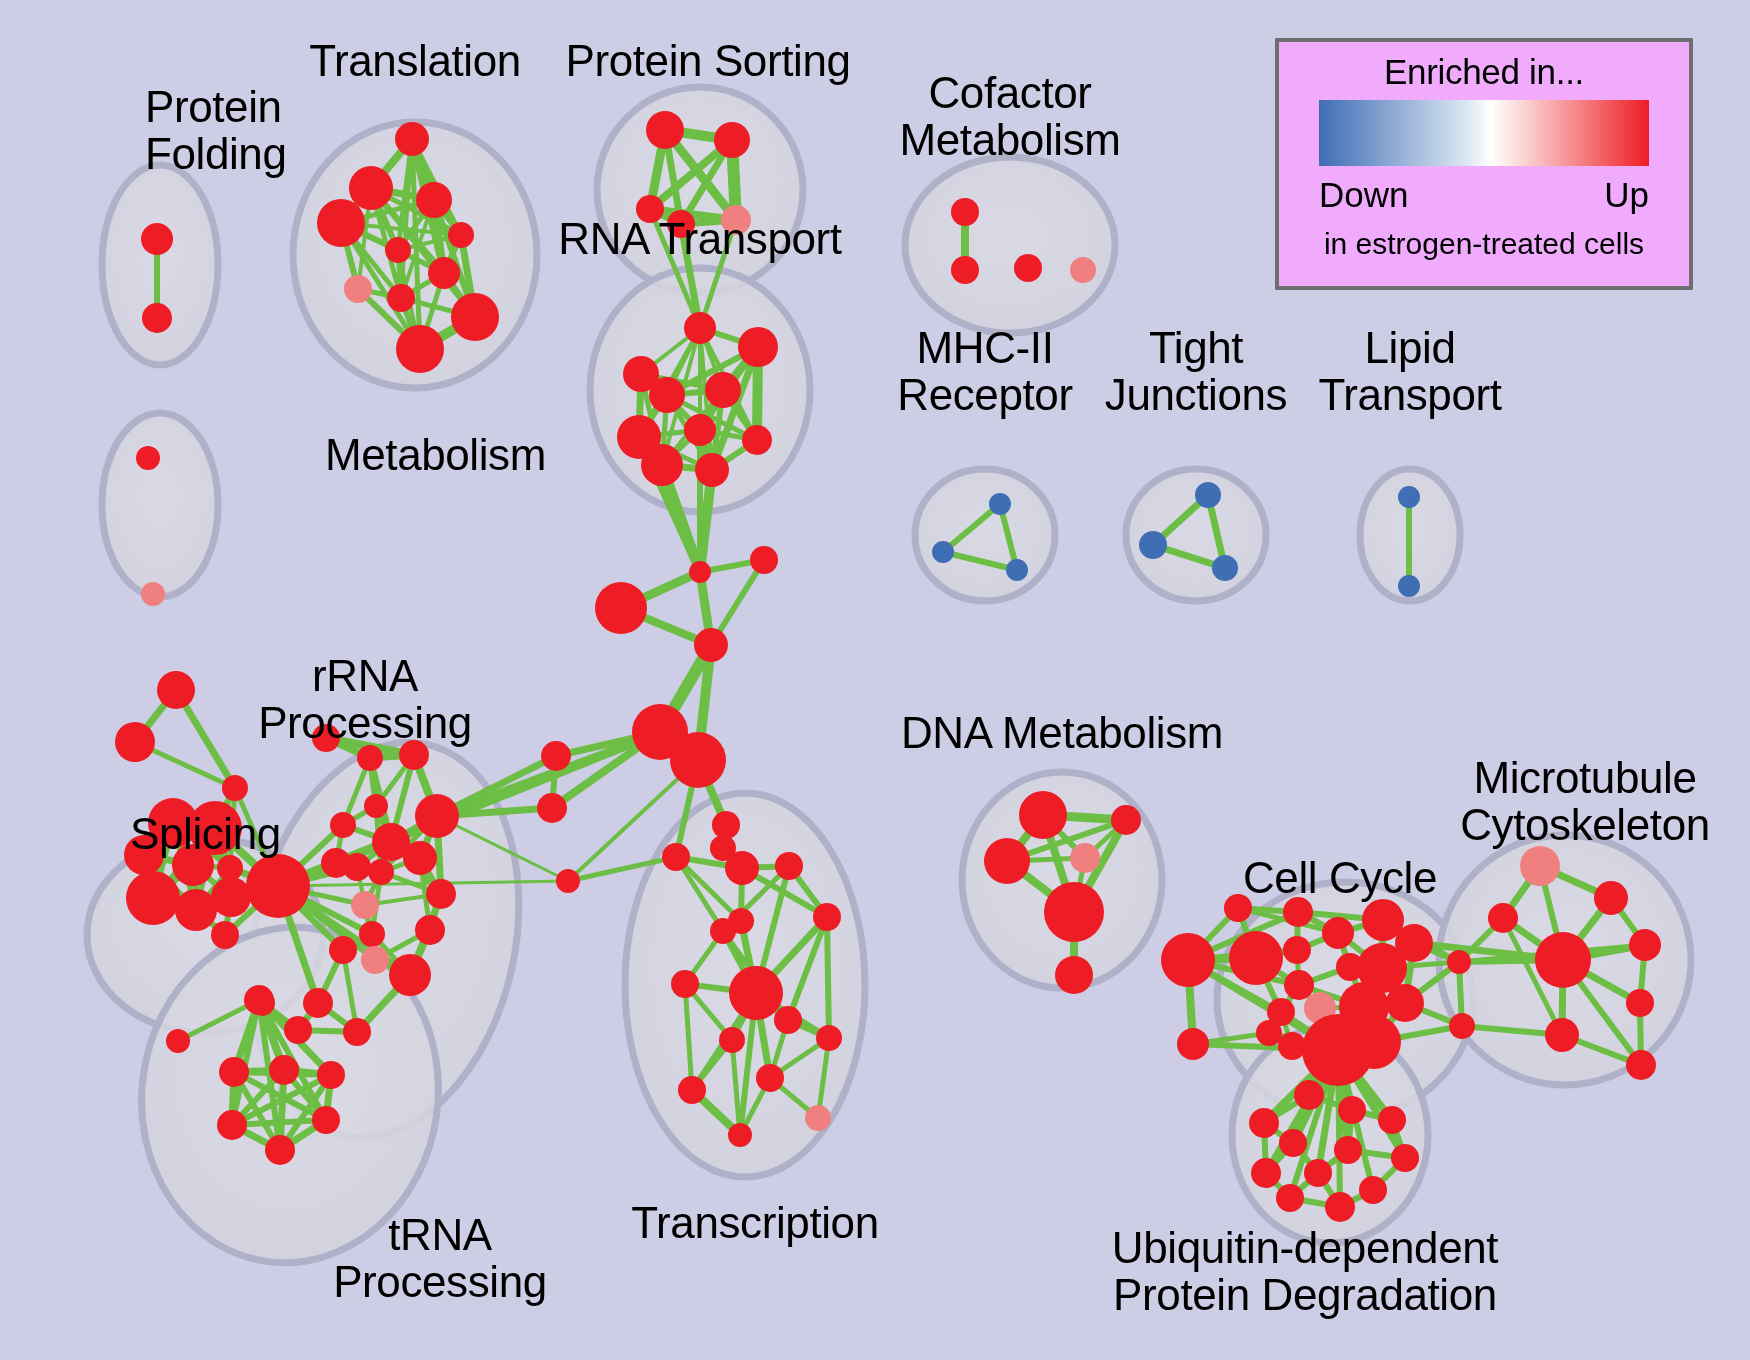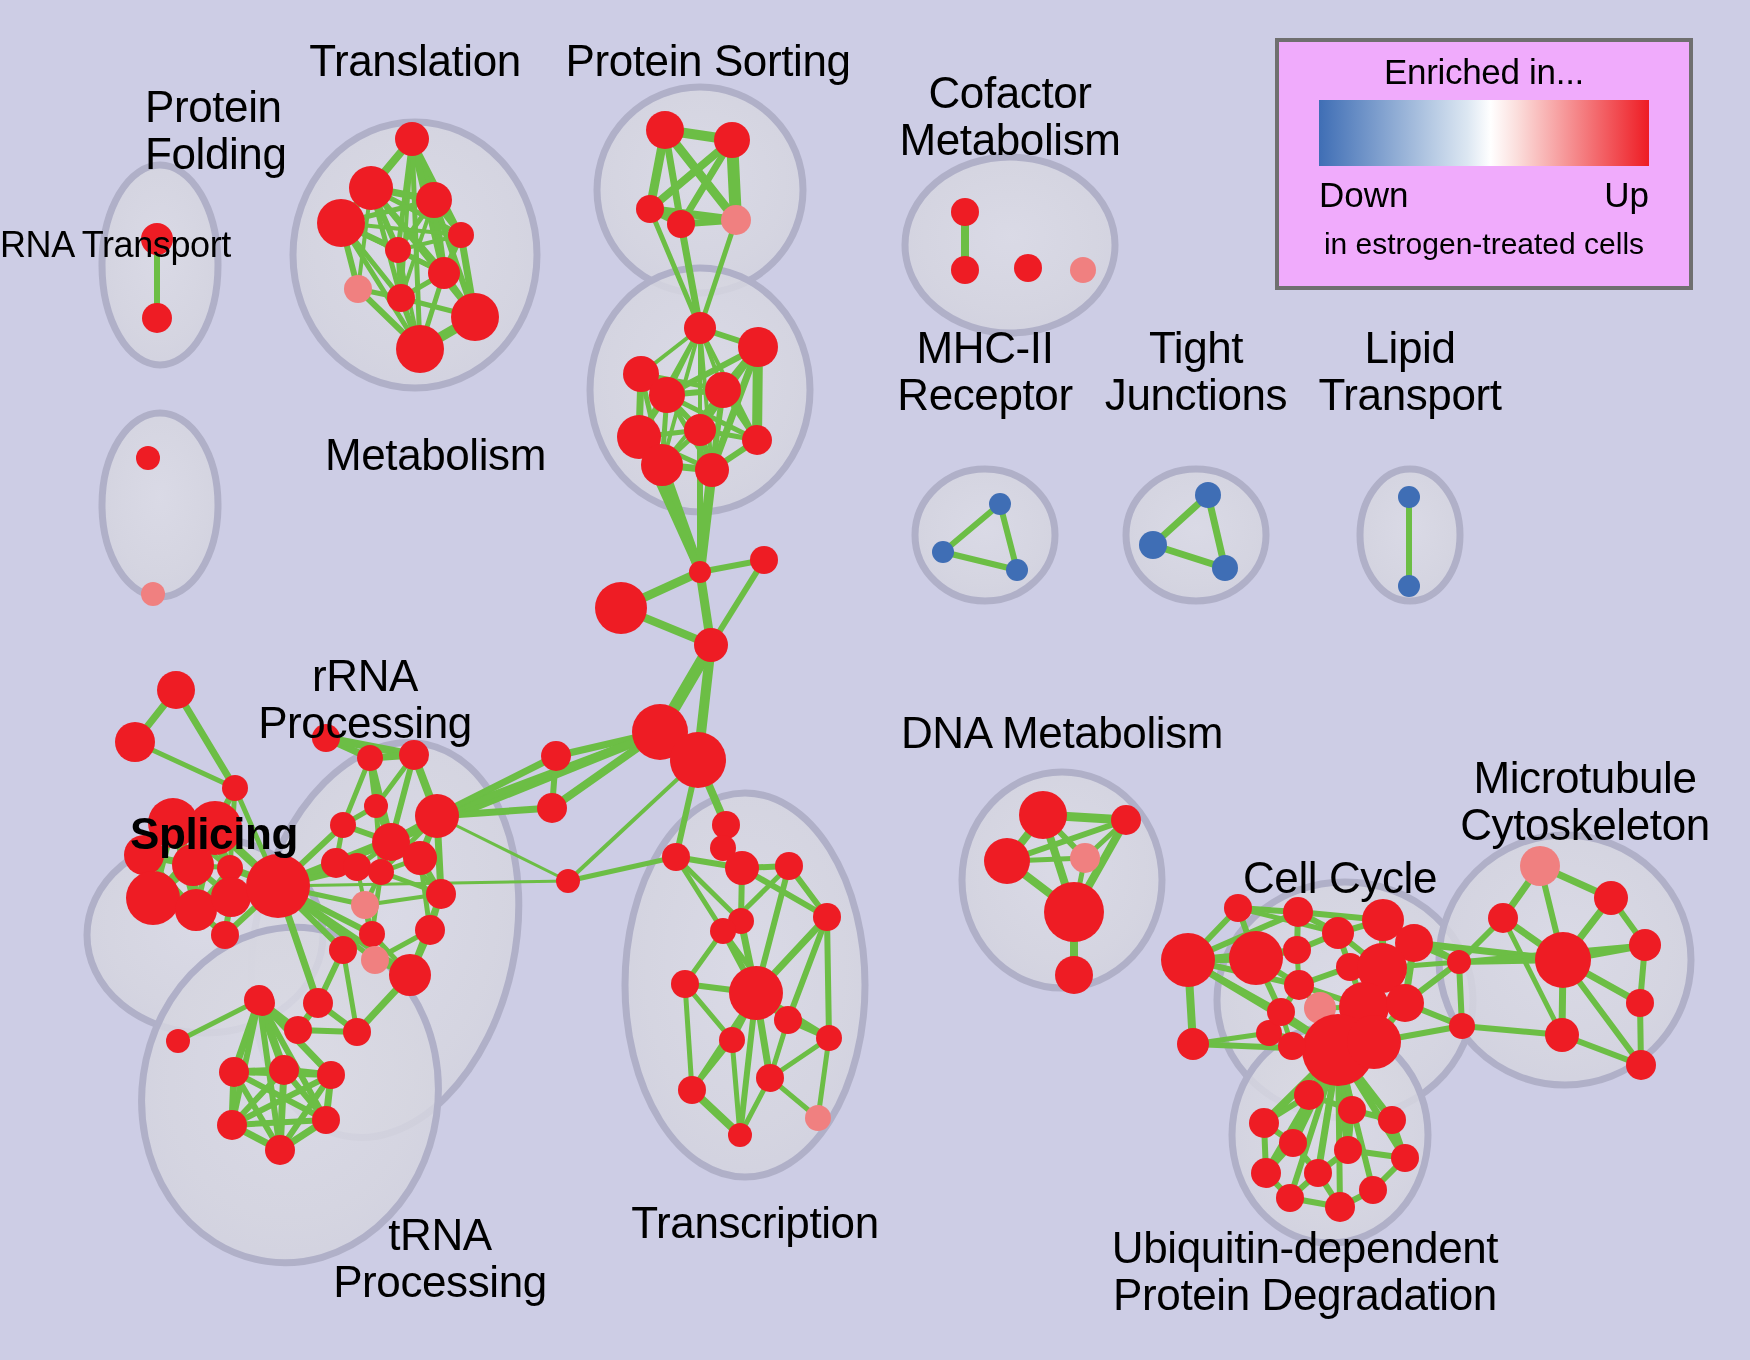--- a/index.html
+++ b/index.html
@@ -689,27 +689,27 @@
         <circle cx="1409" cy="497" r="11" fill="#3f6eb5"></circle>
         <circle cx="1409" cy="586" r="11" fill="#3f6eb5"></circle>
       </g>
   </svg>
 
   <div id="labels">
       <div class="cluster-label" style="font-size: 44px; top: 60px; text-align: left; left: 145px; margin-top: 24px;"><div>Protein</div><div>Folding</div></div>
       <div class="cluster-label" style="font-size: 44px; top: 38px; text-align: center; left: 0px; width: 830px;"><div>Translation</div></div>
       <div class="cluster-label" style="font-size: 44px; top: 38px; text-align: center; left: 0px; width: 1400px; padding-left: 8px;"><div>Protein Sorting</div></div>
       <div class="cluster-label" style="font-size: 44px; top: 70px; text-align: center; left: 0px; width: 2020px;"><div>Cofactor</div><div>Metabolism</div></div>
-      <div class="cluster-label" style="font-size: 36px; top: 226px; text-align: left; left: 0px; width: 1400px;"><div>RNA Transport</div></div>
+      <div class="cluster-label" style="font-size: 44px; top: 216px; text-align: center; left: 0px; width: 1400px;"><div>RNA Transport</div></div>
       <div class="cluster-label" style="font-size: 44px; top: 432px; text-align: left; left: 325px;"><div>Metabolism</div></div>
       <div class="cluster-label" style="font-size: 44px; top: 325px; text-align: center; left: 0px; width: 1970px;"><div>MHC-II</div><div>Receptor</div></div>
       <div class="cluster-label" style="font-size: 44px; top: 325px; text-align: center; left: 0px; width: 2392px;"><div>Tight</div><div>Junctions</div></div>
       <div class="cluster-label" style="font-size: 44px; top: 325px; text-align: center; left: 0px; width: 2820px;"><div>Lipid</div><div>Transport</div></div>
       <div class="cluster-label" style="font-size: 44px; top: 653px; text-align: center; left: 0px; width: 730px;"><div>rRNA</div><div>Processing</div></div>
-      <div class="cluster-label" style="font-size: 44px; top: 811px; text-align: right; left: 130px; font-weight: bold;"><div>Splicing</div></div>
+      <div class="cluster-label" style="font-size: 44px; top: 811px; text-align: right; left: 130px;"><div>Splicing</div></div>
       <div class="cluster-label" style="font-size: 44px; top: 710px; text-align: center; left: 0px; width: 2124px;"><div>DNA Metabolism</div></div>
       <div class="cluster-label" style="font-size: 44px; top: 755px; text-align: center; left: 0px; width: 3170px;"><div>Microtubule</div><div>Cytoskeleton</div></div>
       <div class="cluster-label" style="font-size: 44px; top: 855px; text-align: center; left: 0px; width: 2680px;"><div>Cell Cycle</div></div>
       <div class="cluster-label" style="font-size: 44px; top: 1200px; text-align: center; left: 0px; width: 1510px;"><div>Transcription</div></div>
       <div class="cluster-label" style="font-size: 44px; top: 1212px; text-align: center; left: 0px; width: 880px;"><div>tRNA</div><div>Processing</div></div>
       <div class="cluster-label" style="font-size: 44px; top: 1225px; text-align: center; left: 0px; width: 2610px;"><div>Ubiquitin-dependent</div><div>Protein Degradation</div></div>
     </div>
 
   <div id="legend" style="left: 1275px; top: 38px; width: 418px; height: 252px; background: #f0abfc;">
     <div class="legend-title">Enriched in...</div>

